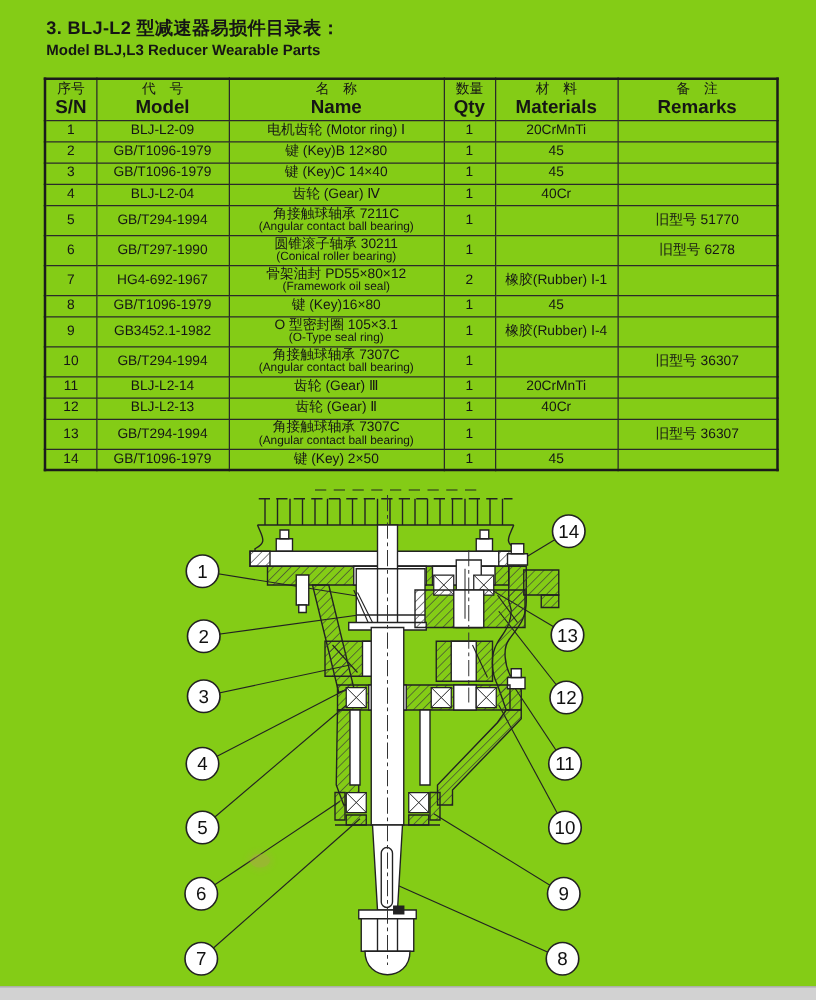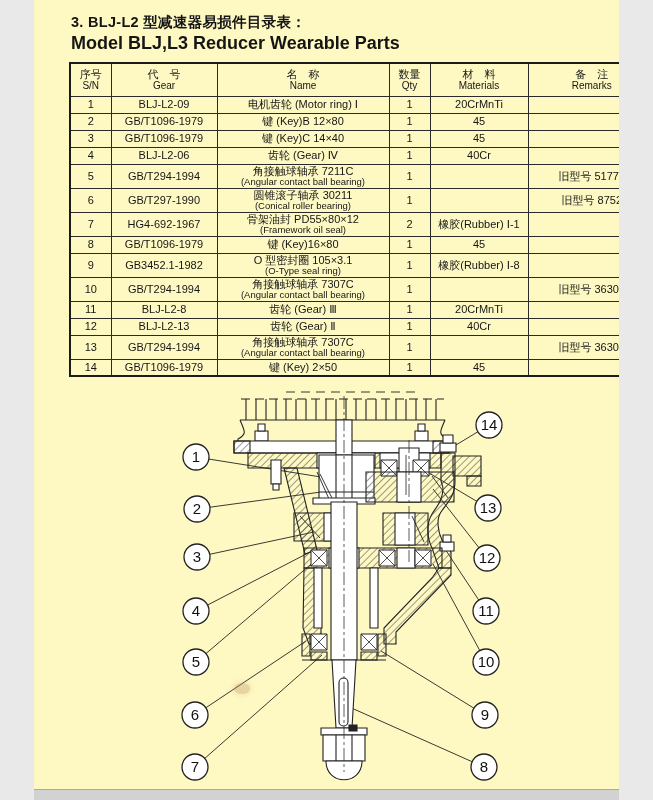--- a/index.html
+++ b/index.html
@@ -1,36 +1,36 @@
 <!DOCTYPE html>
 <html><head>
 <meta charset="utf-8">
 <style>
   html,body{margin:0;padding:0;background:#e9e9e9;}
   .page{
-    position:relative;width:585px;height:800px;margin:0 auto;
-    background:#fef9c3;overflow:hidden;color:#151515;
+    position:relative;width:653px;height:800px;margin:0 auto;
+    background:#84cc16;overflow:hidden;color:#151515;
     font-family:"Liberation Sans","DejaVu Sans",sans-serif;
   }
   .title{position:absolute;left:37px;top:13px;font-size:14.5px;font-weight:bold;letter-spacing:.3px;white-space:nowrap;}
-  .subtitle{position:absolute;left:37px;top:33px;font-size:18px;font-weight:bold;white-space:nowrap;}
+  .subtitle{position:absolute;left:37px;top:33px;font-size:12px;font-weight:bold;white-space:nowrap;}
   table.parts{
     position:absolute;left:35px;top:62px;width:586px;
     border-collapse:collapse;table-layout:fixed;
     border:2px solid #1b1b1b;
   }
   table.parts th,table.parts td{
     border:1.2px solid #2a2a2a;text-align:center;vertical-align:middle;
     padding:0 1px;font-size:11px;line-height:1.12;font-weight:normal;
     overflow:hidden;white-space:nowrap;
   }
   tr.hd{height:33px;margin-left:32px;}
   tr.s{height:17px;}
   tr.d{height:24px;}
-  .en{display:block;font-size:10px;}
+  .en{display:block;font-size:15px;font-weight:bold;}
   .sub{display:block;font-size:9.5px;line-height:1.05;}
   .smudge{position:absolute;left:200px;top:683px;width:16px;height:11px;border-radius:50%;
     background:#bd9560;opacity:.35;box-shadow:0 0 4px 3px rgba(189,149,96,.35);}
   .scanband{position:absolute;left:0;top:789px;width:653px;height:11px;background:#d2d2d2;border-top:1px solid #a8a8a8;}
   svg.diagram{position:absolute;left:0;top:383px;}
   svg.diagram *{vector-effect:non-scaling-stroke;}
 </style>
 </head>
 <body>
 
@@ -44,21 +44,21 @@
       <col style="width:41px">
         <col style="width:106px">
         <col style="width:172px">
       <col style="width:41px">
         <col style="width:98px">
         <col style="width:128px">
     </colgroup>
     <tbody>
         <tr class="hd">
       <th><span>序号</span><span class="en">S/N</span></th>
-      <th><span>代　号</span><span class="en">Gear</span></th>
+      <th><span>代　号</span><span class="en">Model</span></th>
       <th><span>名　称</span><span class="en">Name</span></th>
       <th><span>数量</span><span class="en">Qty</span></th>
       <th><span>材　料</span><span class="en">Materials</span></th>
       <th><span>备　注</span><span class="en">Remarks</span></th>
     </tr>
     <tr class="s">
           <td>1</td>
           <td>BLJ-L2-09</td>
           <td><span>电机齿轮 (Motor ring) Ⅰ</span></td>
           <td>1</td>
@@ -76,41 +76,41 @@
     <tr class="s">
           <td>3</td>
           <td>GB/T1096-1979</td>
           <td><span>键 (Key)C 14×40</span></td>
           <td>1</td>
           <td>45</td>
           <td></td>
         </tr>
     <tr class="s">
           <td>4</td>
-          <td>BLJ-L2-06</td>
+          <td>BLJ-L2-04</td>
           <td><span>齿轮 (Gear) Ⅳ</span></td>
           <td>1</td>
           <td>40Cr</td>
           <td></td>
         </tr>
     <tr class="d">
           <td>5</td>
           <td>GB/T294-1994</td>
           <td><span>角接触球轴承 7211C</span><span class="sub">(Angular contact ball bearing)</span></td>
           <td>1</td>
           <td></td>
           <td>旧型号 51770</td>
         </tr>
     <tr class="d">
           <td>6</td>
           <td>GB/T297-1990</td>
           <td><span>圆锥滚子轴承 30211</span><span class="sub">(Conical roller bearing)</span></td>
           <td>1</td>
           <td></td>
-          <td>旧型号 8752</td>
+          <td>旧型号 6278</td>
         </tr>
     <tr class="d">
           <td>7</td>
           <td>HG4-692-1967</td>
           <td><span>骨架油封 PD55×80×12</span><span class="sub">(Framework oil seal)</span></td>
           <td>2</td>
           <td>橡胶(Rubber) Ⅰ-1</td>
           <td></td>
         </tr>
     <tr class="s">
@@ -119,34 +119,34 @@
           <td><span>键 (Key)16×80</span></td>
           <td>1</td>
           <td>45</td>
           <td></td>
         </tr>
     <tr class="d">
           <td>9</td>
           <td>GB3452.1-1982</td>
           <td><span>O 型密封圈 105×3.1</span><span class="sub">(O-Type seal ring)</span></td>
           <td>1</td>
-          <td>橡胶(Rubber) Ⅰ-8</td>
+          <td>橡胶(Rubber) Ⅰ-4</td>
           <td></td>
         </tr>
     <tr class="d">
           <td>10</td>
           <td>GB/T294-1994</td>
           <td><span>角接触球轴承 7307C</span><span class="sub">(Angular contact ball bearing)</span></td>
           <td>1</td>
           <td></td>
           <td>旧型号 36307</td>
         </tr>
     <tr class="s">
           <td>11</td>
-          <td>BLJ-L2-8</td>
+          <td>BLJ-L2-14</td>
           <td><span>齿轮 (Gear) Ⅲ</span></td>
           <td>1</td>
           <td>20CrMnTi</td>
           <td></td>
         </tr>
     <tr class="s">
           <td>12</td>
           <td>BLJ-L2-13</td>
           <td><span>齿轮 (Gear) Ⅱ</span></td>
           <td>1</td>

